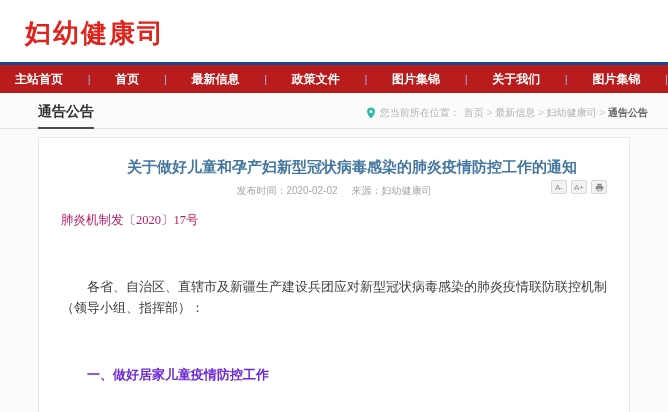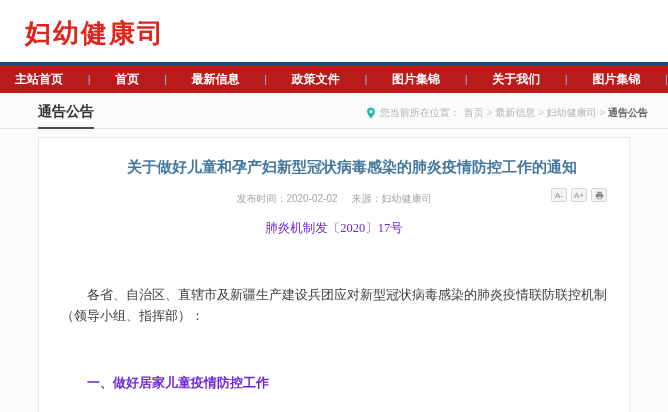--- a/index.html
+++ b/index.html
@@ -22,28 +22,28 @@
   .section-title { font-size: 14px; font-weight: bold; color: #333333; padding-bottom: 6px; border-bottom: 2px solid #4a4a4a; margin-bottom: -1px; }
   .breadcrumb { display: flex; align-items: center; gap: 4px; font-size: 10px; color: #b3b3b3; padding-bottom: 8px; }
   .breadcrumb .pin { width: 10px; height: 12px; flex: 0 0 auto; }
   .crumb { color: #b3b3b3; text-decoration: none; cursor: pointer; }
   .crumb.last { color: #666666; font-weight: bold; }
   .crumb-sep { color: #c9c9c9; }
 
   
   .article-card { margin: 8px 38px 0 38px; background: #ffffff; border: 1px solid #e8e8e8; padding: 18px 22px 0 22px; height: 300px; }
   .article-title { text-align: right; color: #44779f; font-size: 15px; font-weight: bold; line-height: 22px; padding: 0 30px; }
-  .meta-row { position: relative; text-align: center; margin-top: 10px; height: 16px; }
+  .meta-row { position: relative; text-align: center; margin-top: 2px; height: 16px; }
   .meta { font-size: 10px; color: #a5a5a5; }
   .meta .v { margin-right: 14px; }
   .tools { position: absolute; right: 0; top: 0; display: flex; gap: 4px; }
   .tool-btn { min-width: 16px; height: 14px; border: 1px solid #d7d7d7; background: #f3f3f3; border-radius: 2px; font-size: 8px; color: #8c8c8c; display: flex; align-items: center; justify-content: center; padding: 0 2px; cursor: pointer; font-family: "Liberation Sans", sans-serif; }
   .tool-btn svg { width: 9px; height: 9px; fill: #8c8c8c; }
 
-  .doc-number { text-align: center; font-size: 12.5px; color: #6d28d9; margin: 16px 0 18px 0; font-family: "Liberation Serif", serif; }
+  .doc-number { font-size: 12.5px; color: #be185d; margin: 16px 0 18px 0; font-family: "Liberation Serif", serif; }
 
   .article-body { font-family: "Liberation Serif", serif; color: #3d3d3d; font-size: 13px; line-height: 21px; text-align: justify; }
   .para { text-indent: 2em; margin-bottom: 2px; margin-top: 47px; }
   .para.heading { font-weight: bold; color: #6d28d9; font-family: Liberation Mono, monospace; }
 </style>
 </head>
 <body>
 
 <div class="site-header">
   <span class="site-logo">妇幼健康司</span>

